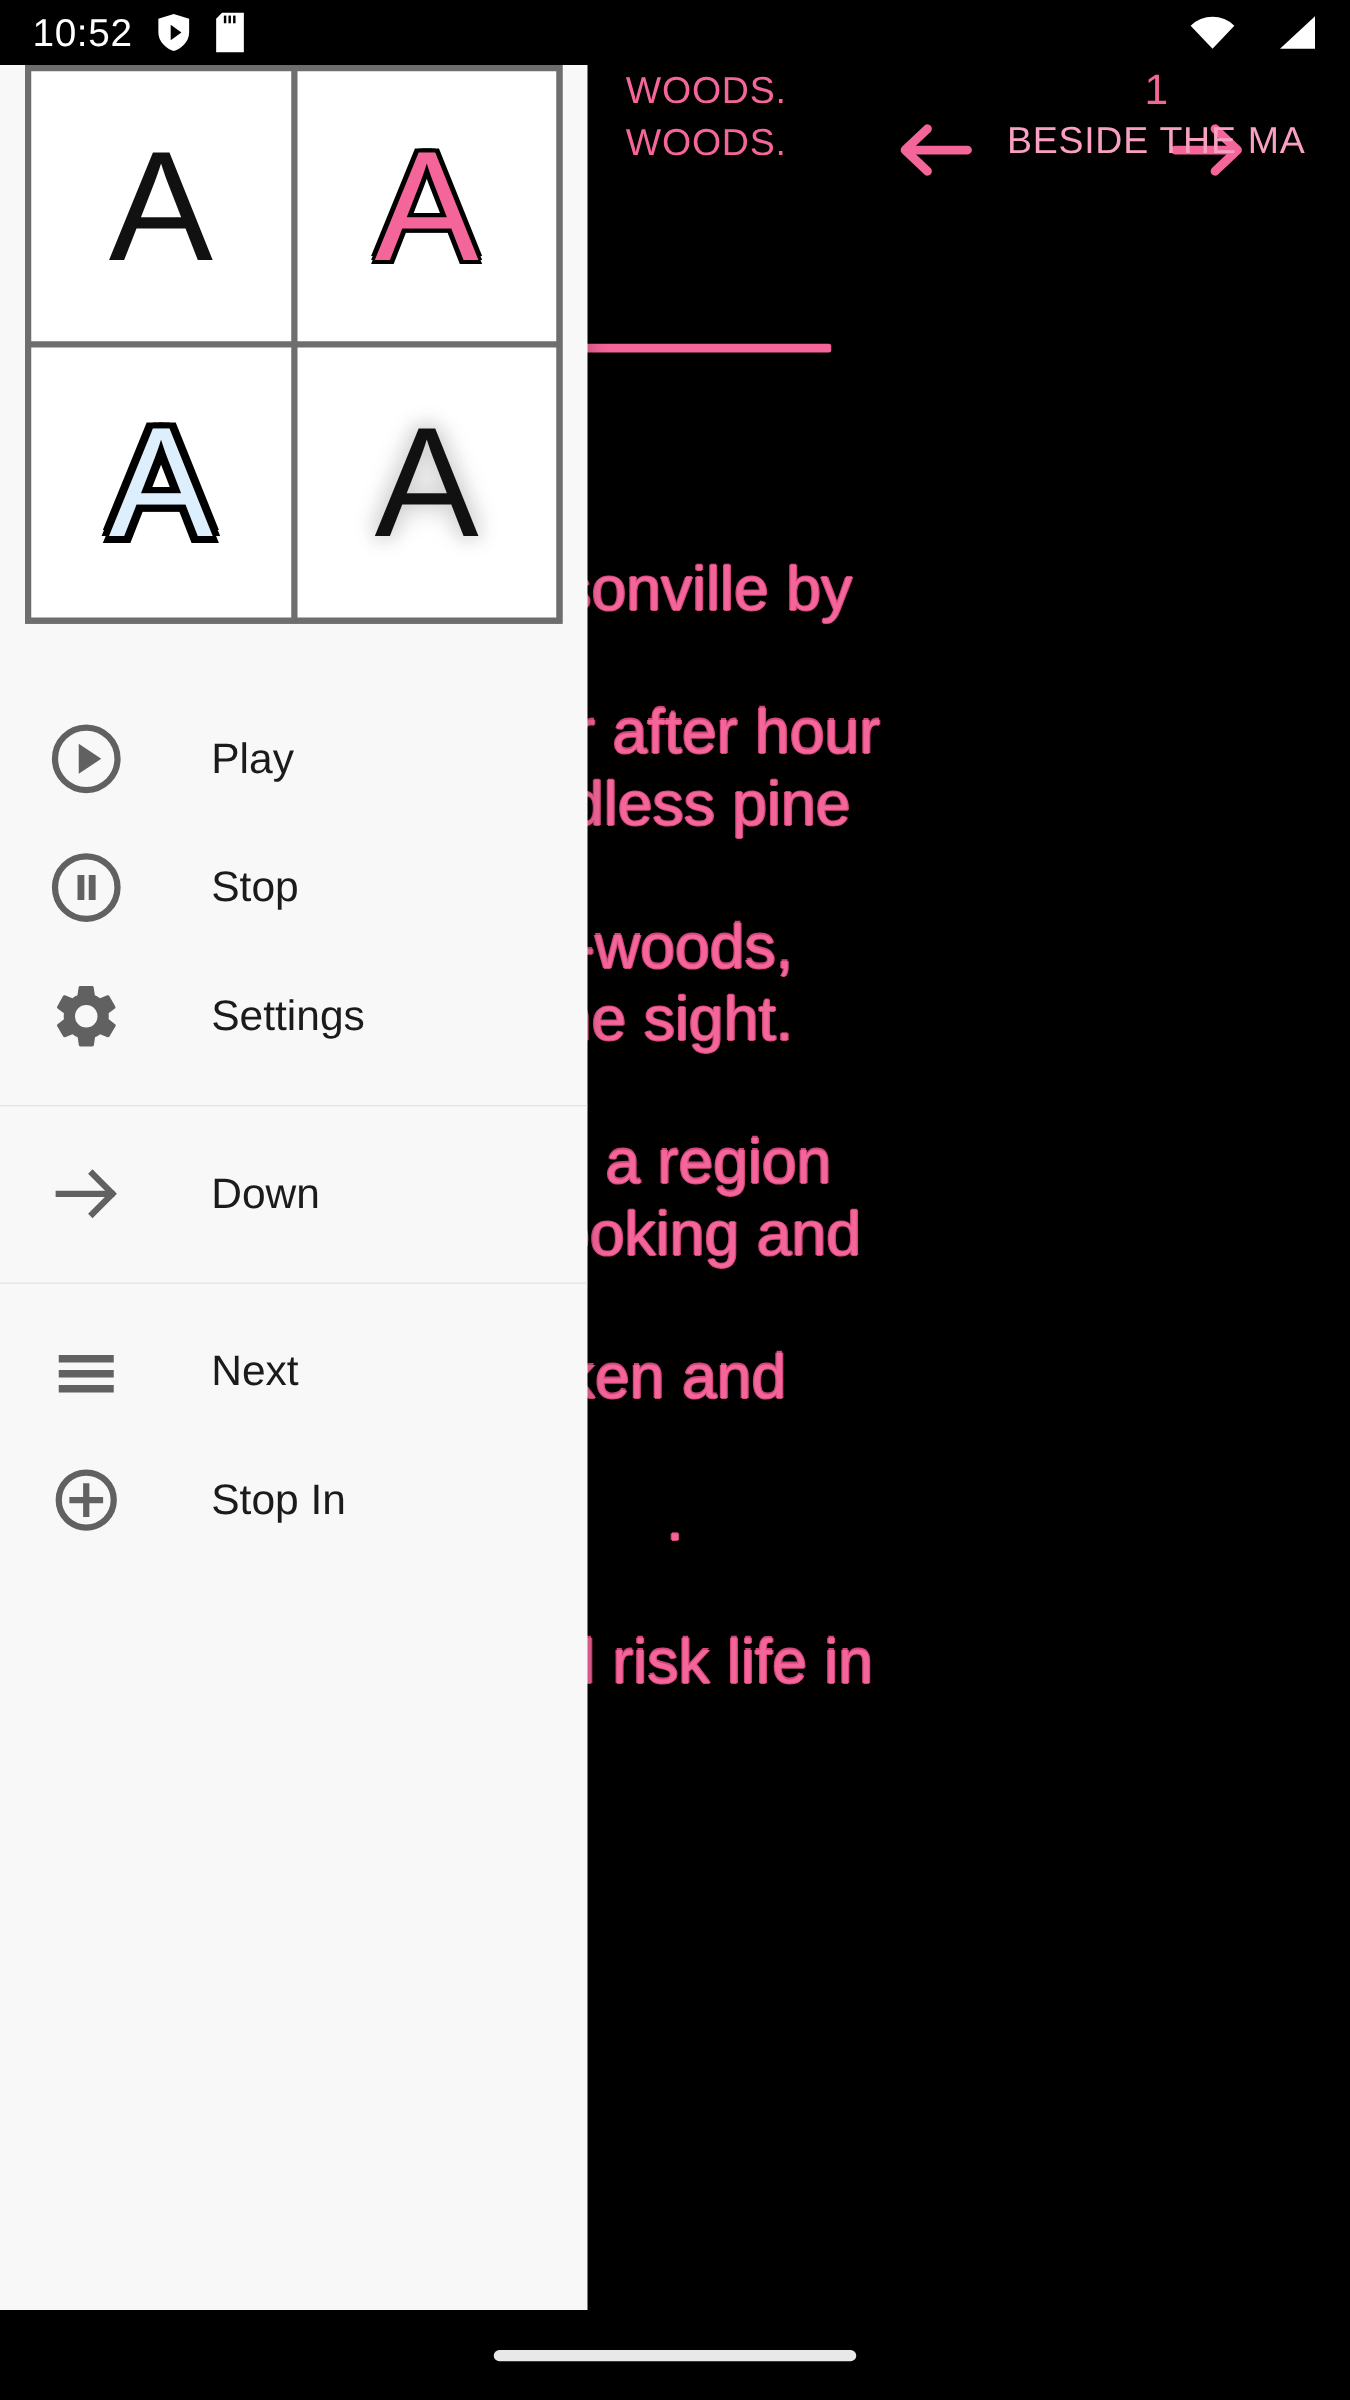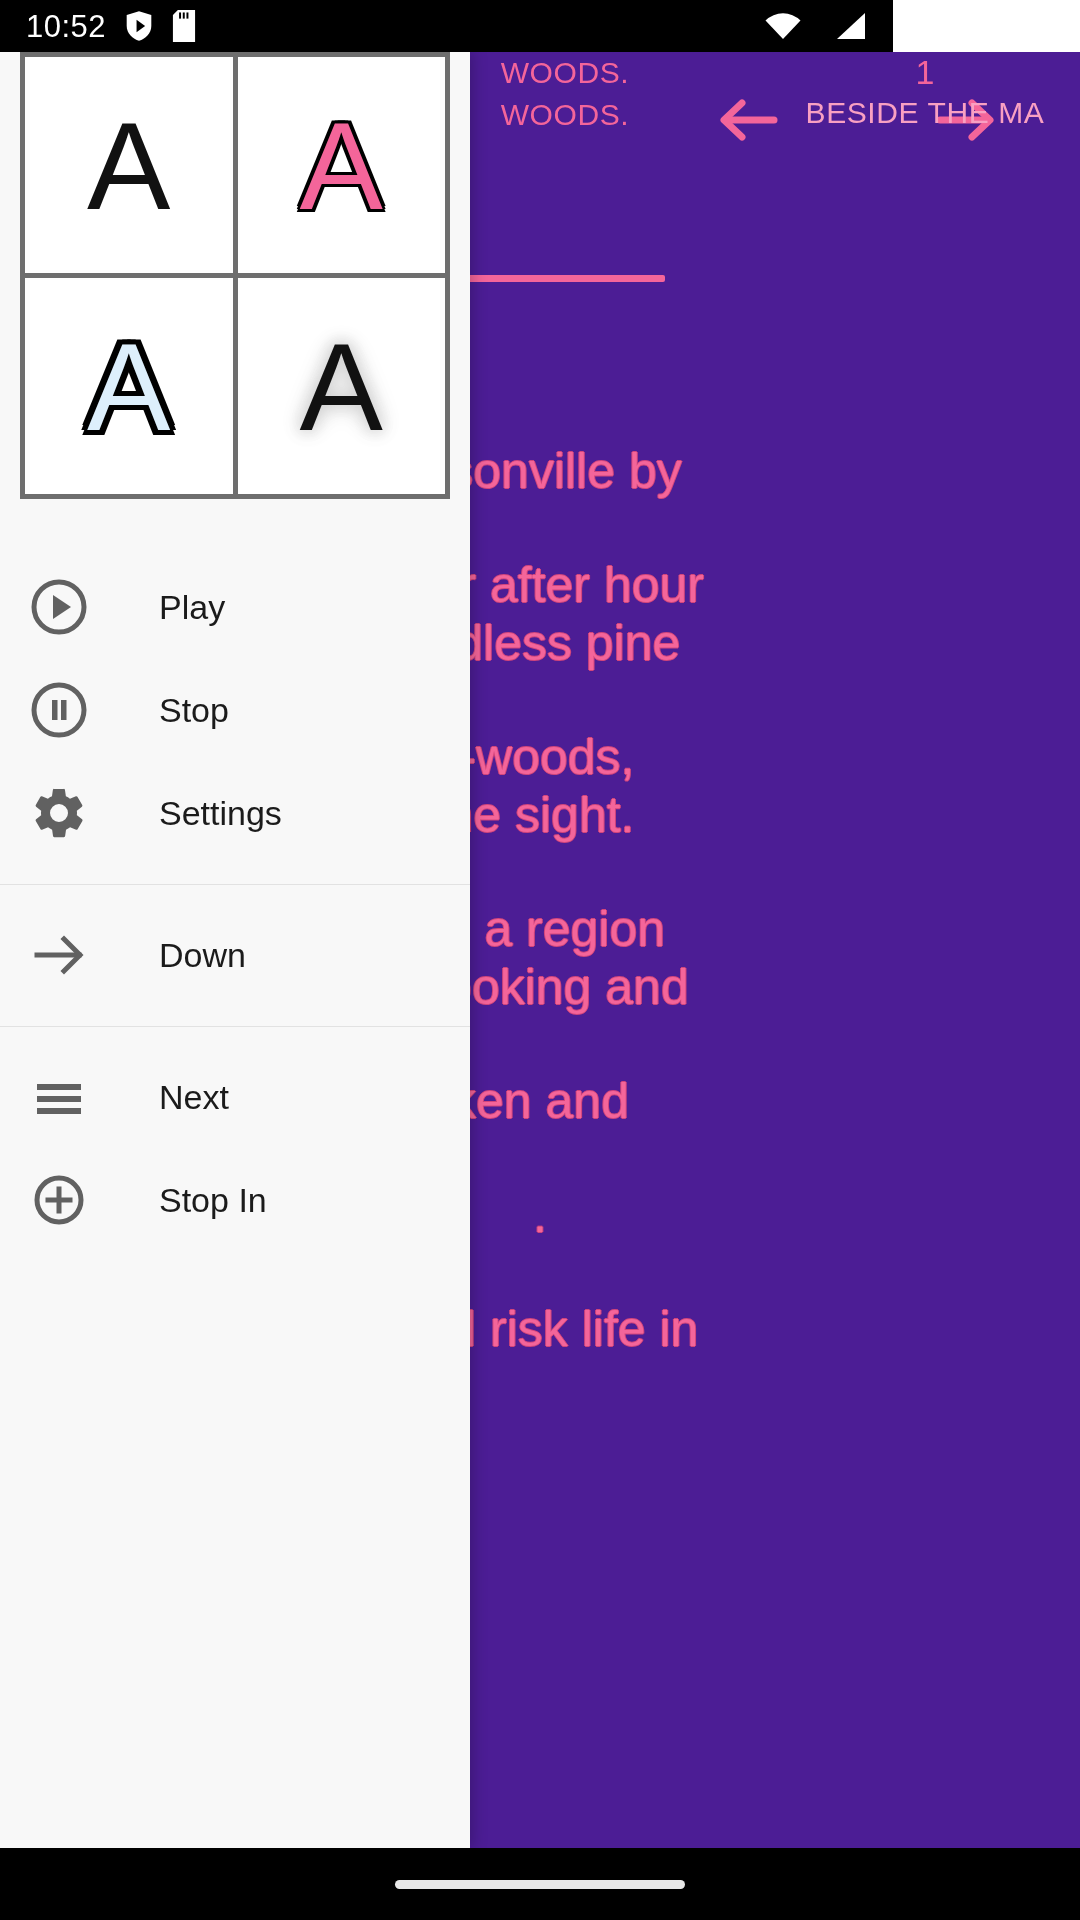--- a/index.html
+++ b/index.html
@@ -5,32 +5,32 @@
   html,body{margin:0;padding:0;}
   body{
     width:1080px;height:1920px;
     background:#ffffff;
     font-family:"Liberation Sans","DejaVu Sans",sans-serif;
     overflow:hidden;position:relative;
   }
 
   
   #status-bar{
-    position:absolute;left:0;top:0;width:893px;height:52px;
+    position:absolute;left:0;top:0;width:1080px;height:52px;
     background:#000;color:#fff;display:flex;align-items:center;
     padding:0 26px;box-sizing:border-box;z-index:60;
   }
   #status-clock{font-size:31px;letter-spacing:.5px;line-height:1;}
   .sb-ic{margin-left:18px;display:flex;align-items:center;}
   #status-right{margin-left:auto;display:flex;align-items:center;gap:16px;}
 
   
   #reader{
     position:absolute;left:0;top:52px;width:1080px;height:1796px;
-    background:#4c1d95;overflow:hidden;z-index:10;
+    background:#000000;overflow:hidden;z-index:10;
   }
   #tab-nav{
     position:absolute;left:0;top:0;width:1080px;height:230px;
   }
   .tab-arrow{
     position:absolute;top:40px;color:#f4659a;font-size:0;
   }
   #tab-arrow-prev{left:716px;}
   #tab-arrow-next{left:934px;}
   .tab{
@@ -85,21 +85,21 @@
   .glyph-blue{color:#ddeffc;
     text-shadow:-5px 0 #000,0 -5px #000,5px 0 #000,0 5px #000,
                 -5px -5px #000,5px -5px #000,-5px 5px #000,5px 5px #000,
                 -6px 0 #000,6px 0 #000;}
   .glyph-shadow{color:#111;
     text-shadow:0 0 14px #cfcfcf,0 0 20px #d9d9d9,0 0 26px #e3e3e3;}
 
   
   #drawer-menu{position:absolute;left:0;top:503px;width:470px;}
   .menu-item{
-    display:flex;align-items:center;height:103px;padding-left:26px;
+    display:flex;align-items:center;height:103px;padding-left:36px;
     box-sizing:border-box;
   }
   .mi-icon{
     width:66px;height:66px;flex:0 0 66px;
     display:flex;align-items:center;justify-content:center;color:#616161;
   }
   .mi-label{
     margin-left:67px;font-size:34px;color:#1b1b1b;line-height:1;
   }
   .menu-divider{

